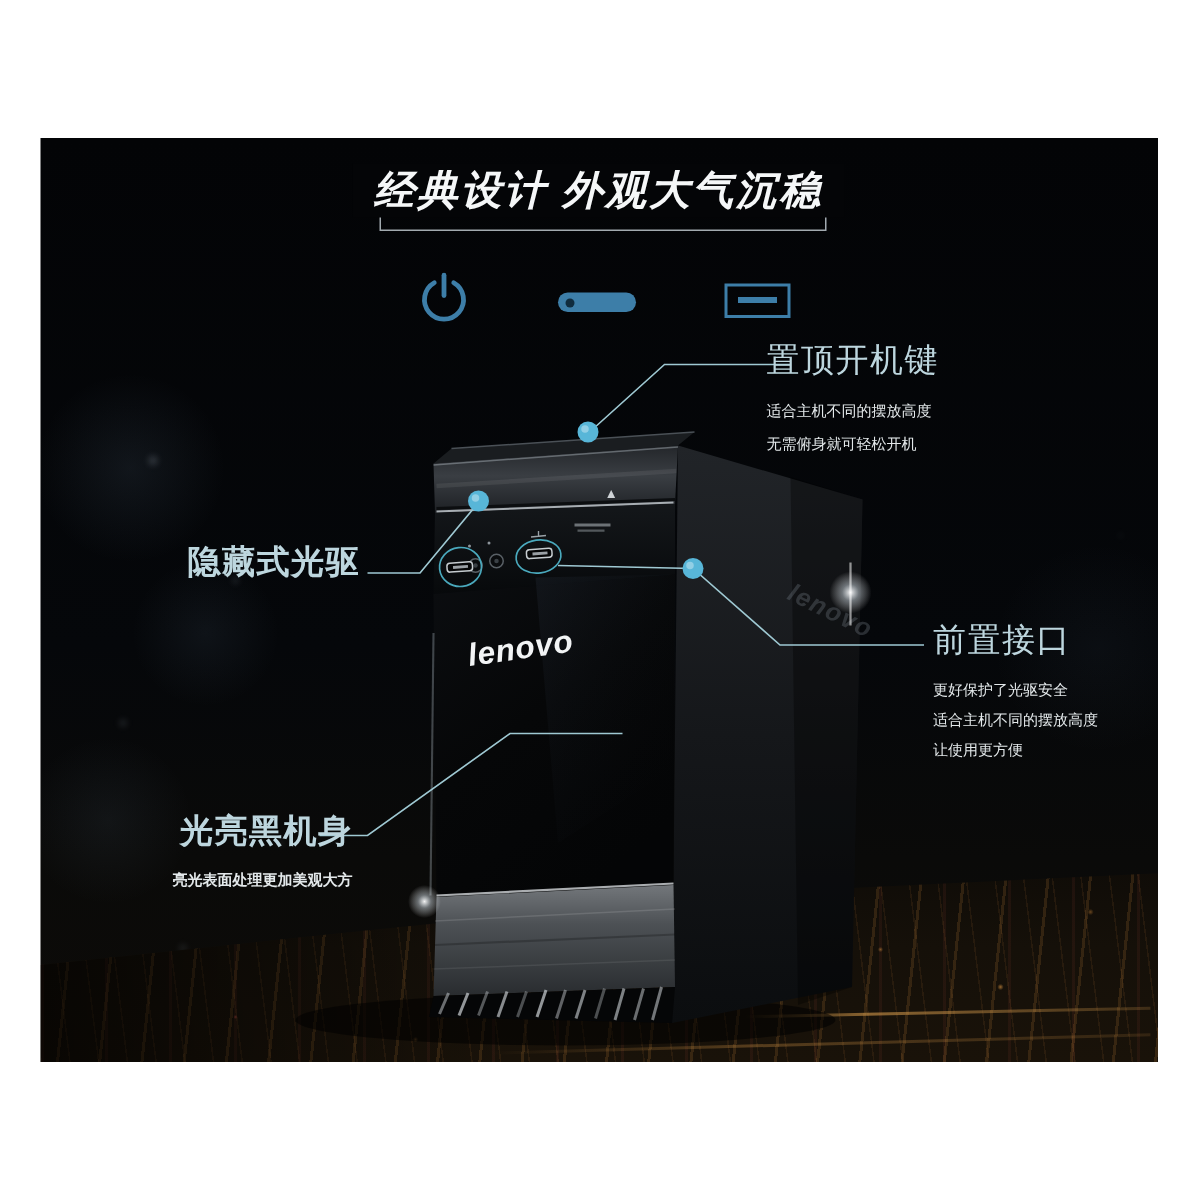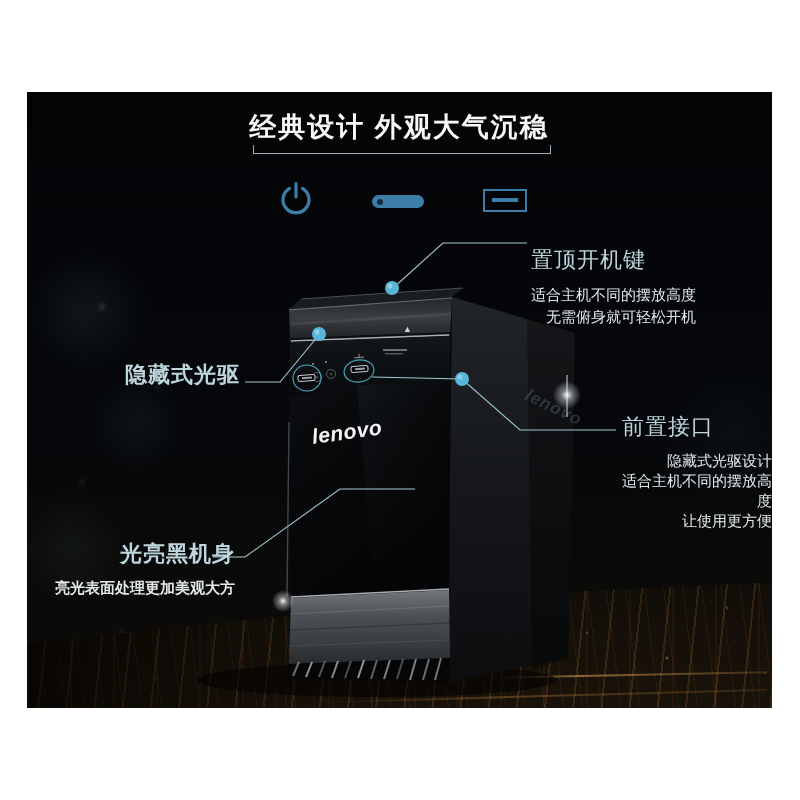--- a/index.html
+++ b/index.html
@@ -48,42 +48,42 @@
   .trace-a { left:470px; top:582px; width:270px; transform:rotate(-1.2deg);
     background:linear-gradient(90deg, rgba(210,150,70,0), rgba(215,155,75,.6) 30%, rgba(215,155,75,.2)); }
   .trace-b { left:300px; top:603px; width:440px; transform:rotate(-1.6deg);
     background:linear-gradient(90deg, rgba(180,120,55,0), rgba(200,140,65,.35) 40%, rgba(200,140,65,.15)); }
 
   
   .title-frame { position:absolute; left:226px; top:35px; width:296px; height:25px; z-index:4;
     border:1px solid rgba(190,200,206,.85); }
   .title-text { position:absolute; left:372px; top:17px; transform:translateX(-50%); z-index:5;
     background:#040507; padding:0 14px; white-space:nowrap;
-    font-size:27px; font-weight:bold; letter-spacing:2px; color:#f5f7f8; }
+    font-size:27px; font-weight:bold; letter-spacing:2px; color:#f5f7f8;font-style:italic; }
 
   
   .icon { position:absolute; z-index:4; }
   .icon-pill { left:345px; top:103px; width:52px; height:13px; border-radius:7px; background:#3d7ea8; }
   .icon-pill::after { content:""; position:absolute; left:5px; top:3.5px; width:6px; height:6px;
     border-radius:50%; background:#102c3e; }
   .icon-usb { left:456px; top:97px; width:40px; height:19px; border:2px solid #3d7ea8; }
   .icon-usb::after { content:""; position:absolute; left:7px; top:7px; width:26px; height:4px; background:#3d7ea8; }
 
   
   .layer-svg { position:absolute; left:0; top:0; width:745px; height:616px; }
   .tower-svg   { z-index:2; }
   .overlay-svg { z-index:3; pointer-events:none; }
 
   
   .callout { position:absolute; z-index:4; }
   .callout-label { font-size:22px; color:#bdd6de; letter-spacing:1px; }
-  .callout-desc { margin-top:9px; font-size:15px; color:#e3e8ea;text-align:right; }
+  .callout-desc { margin-top:9px; font-size:10px; color:#e3e8ea; }
   .callout-desc div { line-height:20px; }
   .align-right { text-align:right; }
-  .c-power   { left:504px; top:133px;margin-top:20px; }
+  .c-power   { left:484px; top:133px; }
   .c-power .callout-desc div { line-height:22px; }
   .c-optical { right:532px; top:268px;font-weight:bold; }
   .c-ports   { left:595px; top:320px;font-family:Liberation Serif, serif; }
   .c-body    { right:537px; top:447px;font-weight:bold; }
 </style>
 </head>
 <body>
 
 <div class="page">
   <div class="photo">
@@ -236,21 +236,21 @@
       </div>
     </div>
 
     <div class="callout c-optical align-right">
       <div class="callout-label">隐藏式光驱</div>
     </div>
 
     <div class="callout c-ports">
       <div class="callout-label">前置接口</div>
       <div class="callout-desc">
-        <div>隐藏式光驱设计</div>
+        <div>更好保护了光驱安全</div>
         <div>适合主机不同的摆放高度</div>
         <div>让使用更方便</div>
       </div>
     </div>
 
     <div class="callout c-body align-right">
       <div class="callout-label">光亮黑机身</div>
       <div class="callout-desc">
         <div>亮光表面处理更加美观大方</div>
       </div>

